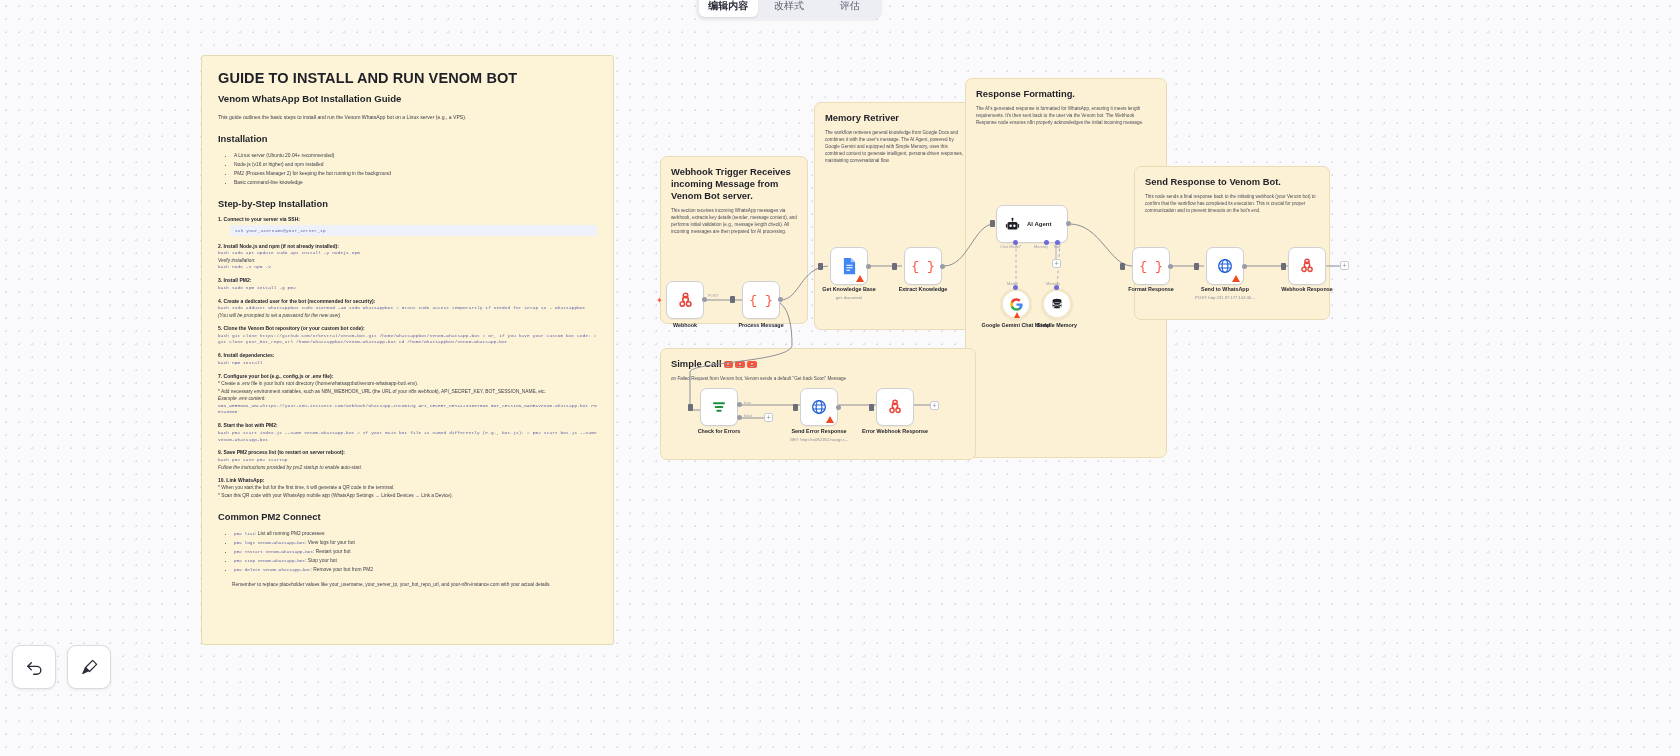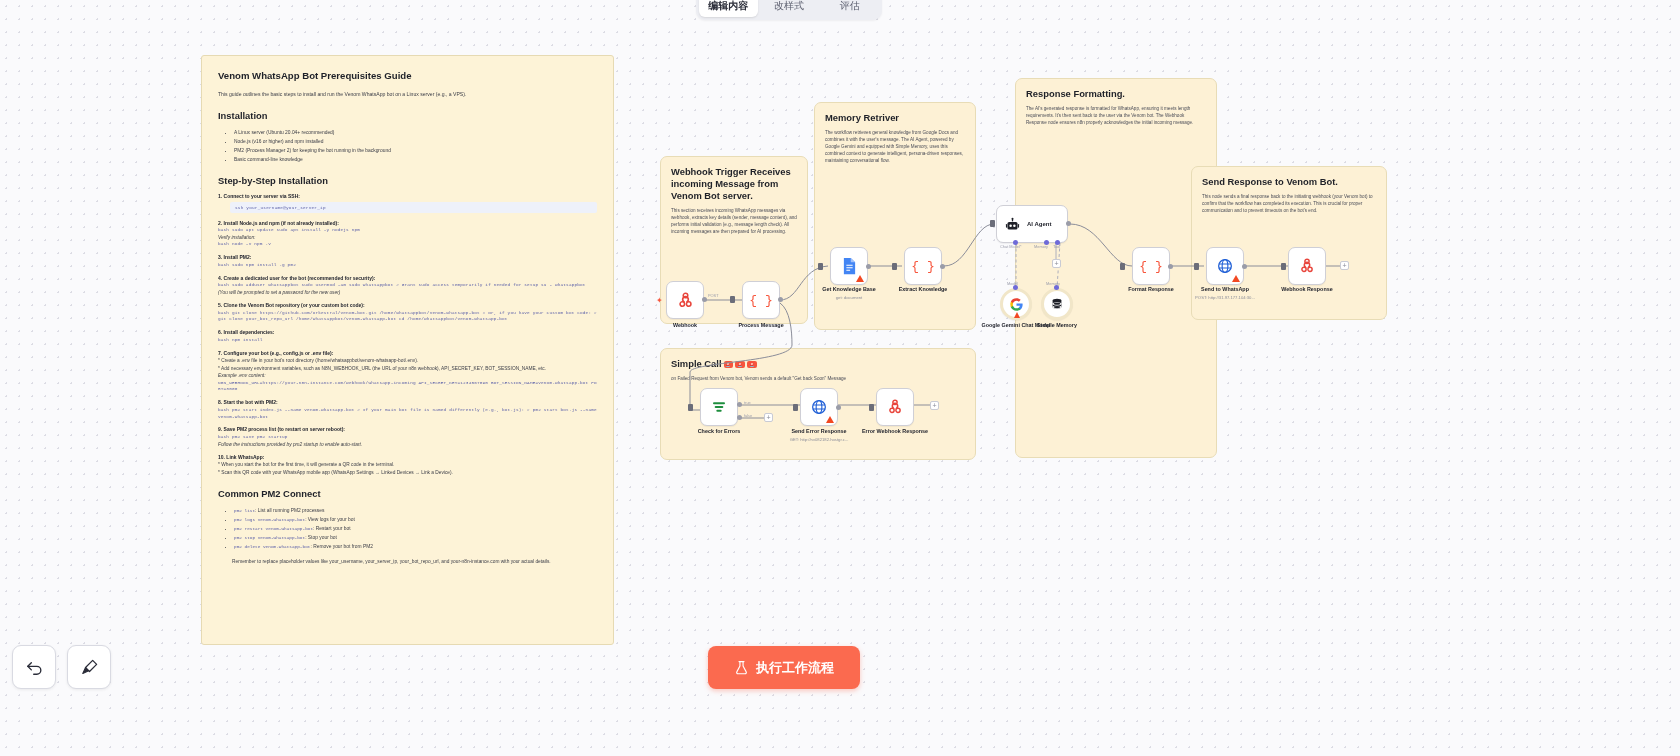--- a/index.html
+++ b/index.html
@@ -75,22 +75,22 @@
     position: absolute;
     background: #fdf1d5;
     border: 1px solid #e8dcb6;
     border-radius: 7px;
   }
   .grp-title { font-size: 9.4px; font-weight: bold; color: #1f2128; line-height: 1.28; }
   .grp-desc  { font-size: 4.6px; color: #4a4c57; line-height: 1.55; margin-top: 5px; }
 
   #grp-webhook  { left: 660px; top: 156px; width: 148px; height: 168px; }
   #grp-memory   { left: 814px; top: 102px; width: 162px; height: 228px; }
-  #grp-response { left: 1015px; top: 78px; width: 202px; height: 380px; }
-  #grp-send     { left: 1191px; top: 166px; width: 196px; height: 154px; }
+  #grp-response { left: 965px; top: 78px; width: 202px; height: 380px; }
+  #grp-send     { left: 1134px; top: 166px; width: 196px; height: 154px; }
   #grp-error    { left: 660px; top: 348px; width: 316px; height: 112px; }
 
   .grp-inner { padding: 9px 10px; }
 
   
   .node {
     position: absolute;
     width: 38px; height: 38px;
     background: #ffffff;
     border: 1px solid #cfcfd6;
@@ -161,21 +161,22 @@
 
 <div id="canvas">
 
   <div id="tabbar">
     <div class="tab active">编辑内容</div>
     <div class="tab">改样式</div>
     <div class="tab">评估</div>
   </div>
 
   <div id="doc">
-    <h2>Venom WhatsApp Bot Prerequisites Guide</h2>
+    <h1>GUIDE TO INSTALL AND RUN VENOM BOT</h1>
+    <h2>Venom WhatsApp Bot Installation Guide</h2>
     <p class="lead">This guide outlines the basic steps to install and run the Venom WhatsApp bot on a Linux server (e.g., a VPS).</p>
 
     <h3>Installation</h3>
     <ul>
       <li>A Linux server (Ubuntu 20.04+ recommended)</li>
       <li>Node.js (v16 or higher) and npm installed</li>
       <li>PM2 (Process Manager 2) for keeping the bot running in the background</li>
       <li>Basic command-line knowledge</li>
     </ul>
 
@@ -484,21 +485,14 @@
       <path d="M3.5 10.5H15a5 5 0 0 1 0 10h-4" fill="none" stroke="#2a2c38" stroke-width="1.7" stroke-linecap="round"></path>
     </svg>
   </div>
   <div class="rbtn" id="btn-brush">
     <svg width="19" height="19" viewBox="0 0 24 24">
       <path d="M16 3l5 5-9 9-5-5z" fill="none" stroke="#2a2c38" stroke-width="1.6" stroke-linejoin="round"></path>
       <path d="M7 12l-3.5 7.5L11 16" fill="#2a2c38" stroke="#2a2c38" stroke-width="1.4" stroke-linejoin="round"></path>
     </svg>
   </div>
 
-  <div id="runbtn">
-    <svg width="15" height="15" viewBox="0 0 24 24">
-      <path d="M9.5 2.5v7L4.5 19a2 2 0 0 0 1.8 3h11.4a2 2 0 0 0 1.8-3l-5-9.5v-7" fill="none" stroke="#ffffff" stroke-width="1.8" stroke-linejoin="round"></path>
-      <path d="M8 2.5h8" stroke="#ffffff" stroke-width="1.8" stroke-linecap="round"></path>
-    </svg>
-    <span>执行工作流程</span>
-  </div>
 
 </div>
 
 </body></html>

